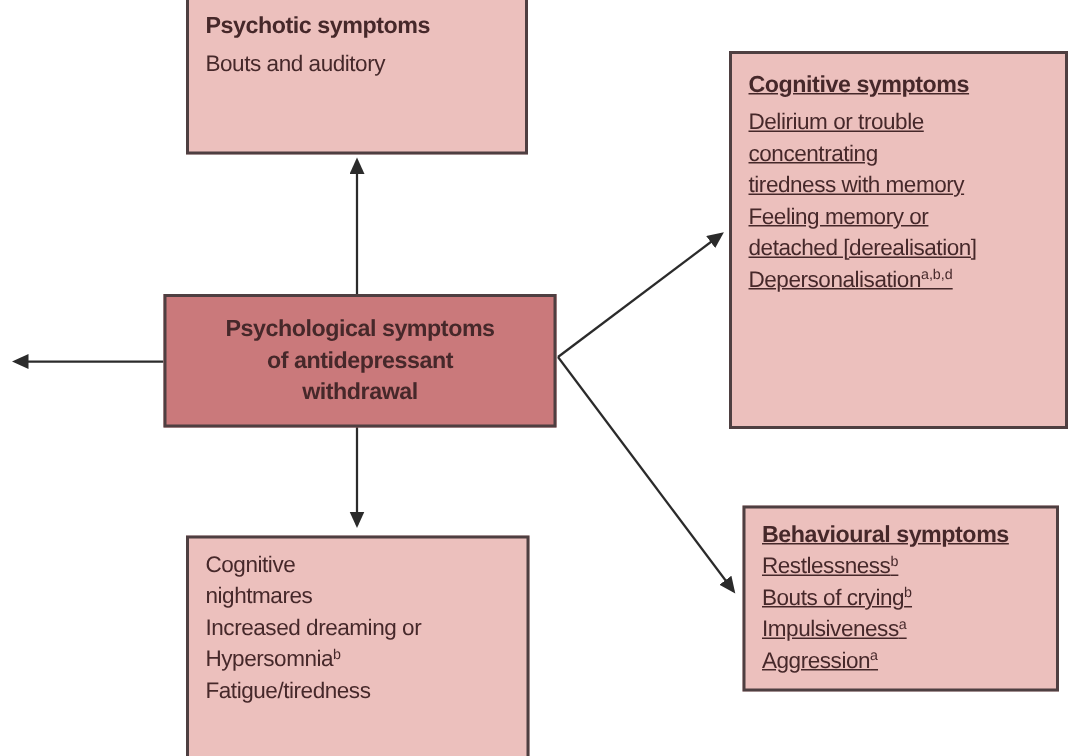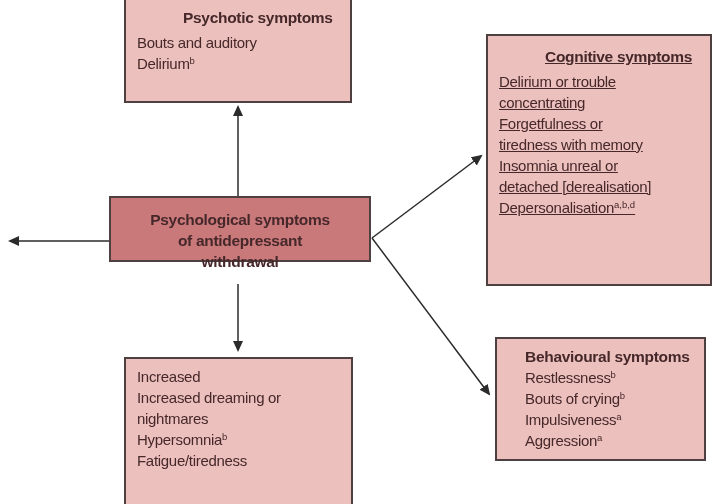--- a/index.html
+++ b/index.html
@@ -26,27 +26,27 @@
     border: 2px solid var(--border);
     box-sizing: border-box;
     font-size: 15px;
     line-height: 21px;
     letter-spacing: -0.3px;
   }
   .box .title {
     font-weight: bold;
     font-size: 15.5px;
   }
-  .title-gap { margin-bottom: 4px; margin-left: 46px; }
+  .title-gap { margin-bottom: 4px; }
   .box-psychotic   { left: 124px; top: -3px;  width: 228px; height: 106px; padding: 8px 10px 0 11px; }
   .box-cognitive   { left: 486px; top: 34px;  width: 226px; height: 252px; padding: 10px 10px 0 11px; text-decoration: underline; }
-  .box-behavioural { left: 495px; top: 337px; width: 211px; height: 124px; padding: 7px 10px 0 28px; }
+  .box-behavioural { left: 495px; top: 337px; width: 211px; height: 124px; padding: 7px 10px 0 11px; text-decoration: underline; }
   .box-sleep       { left: 124px; top: 357px; width: 229px; height: 160px; padding: 7px 10px 0 11px; }
   .box-center {
-    left: 109px; top: 196px; width: 262px; height: 66px;
+    left: 109px; top: 196px; width: 262px; height: 89px;
     background: var(--center-fill);
     text-align: center;
     font-weight: bold;
     font-size: 15.5px;
     padding-top: 11px;
   }
   sup {
     font-size: 9.5px;
     letter-spacing: 0;
     position: relative;
@@ -77,32 +77,30 @@
     <line x1="238" y1="284" x2="238" y2="350" marker-end="url(#ah)"></line>
     <line x1="109" y1="241" x2="10" y2="241" marker-end="url(#ah)"></line>
     <line x1="372" y1="238" x2="481" y2="156" marker-end="url(#ah)"></line>
     <line x1="372" y1="238" x2="489" y2="394" marker-end="url(#ah)"></line>
   </svg>
 
   <div class="box box-psychotic">
     <div class="title title-gap">Psychotic symptoms</div>
     <div class="body">
         <div>Bouts and auditory</div>
-        <div>Delirium<sup>b</sup></div>
       </div>
   </div>
 
   <div class="box box-cognitive">
     <div class="title title-gap">Cognitive symptoms</div>
     <div class="body">
         <div>Delirium or trouble</div>
         <div>concentrating</div>
-        <div>Forgetfulness or</div>
         <div>tiredness with memory</div>
-        <div>Insomnia unreal or</div>
+        <div>Feeling memory or</div>
         <div>detached [derealisation]</div>
         <div>Depersonalisation<sup>a,b,d</sup></div>
       </div>
   </div>
 
   <div class="box box-center">
     <div class="center-lines">
         <div>Psychological symptoms</div>
         <div>of antidepressant</div>
         <div>withdrawal</div>
@@ -114,21 +112,21 @@
     <div class="body">
         <div>Restlessness<sup>b</sup></div>
         <div>Bouts of crying<sup>b</sup></div>
         <div>Impulsiveness<sup>a</sup></div>
         <div>Aggression<sup>a</sup></div>
       </div>
   </div>
 
   <div class="box box-sleep">
     <div class="body">
-        <div>Increased</div>
+        <div>Cognitive</div>
+        <div>nightmares</div>
         <div>Increased dreaming or</div>
-        <div>nightmares</div>
         <div>Hypersomnia<sup>b</sup></div>
         <div>Fatigue/tiredness</div>
       </div>
   </div>
 
 </div>
 
 </body></html>

